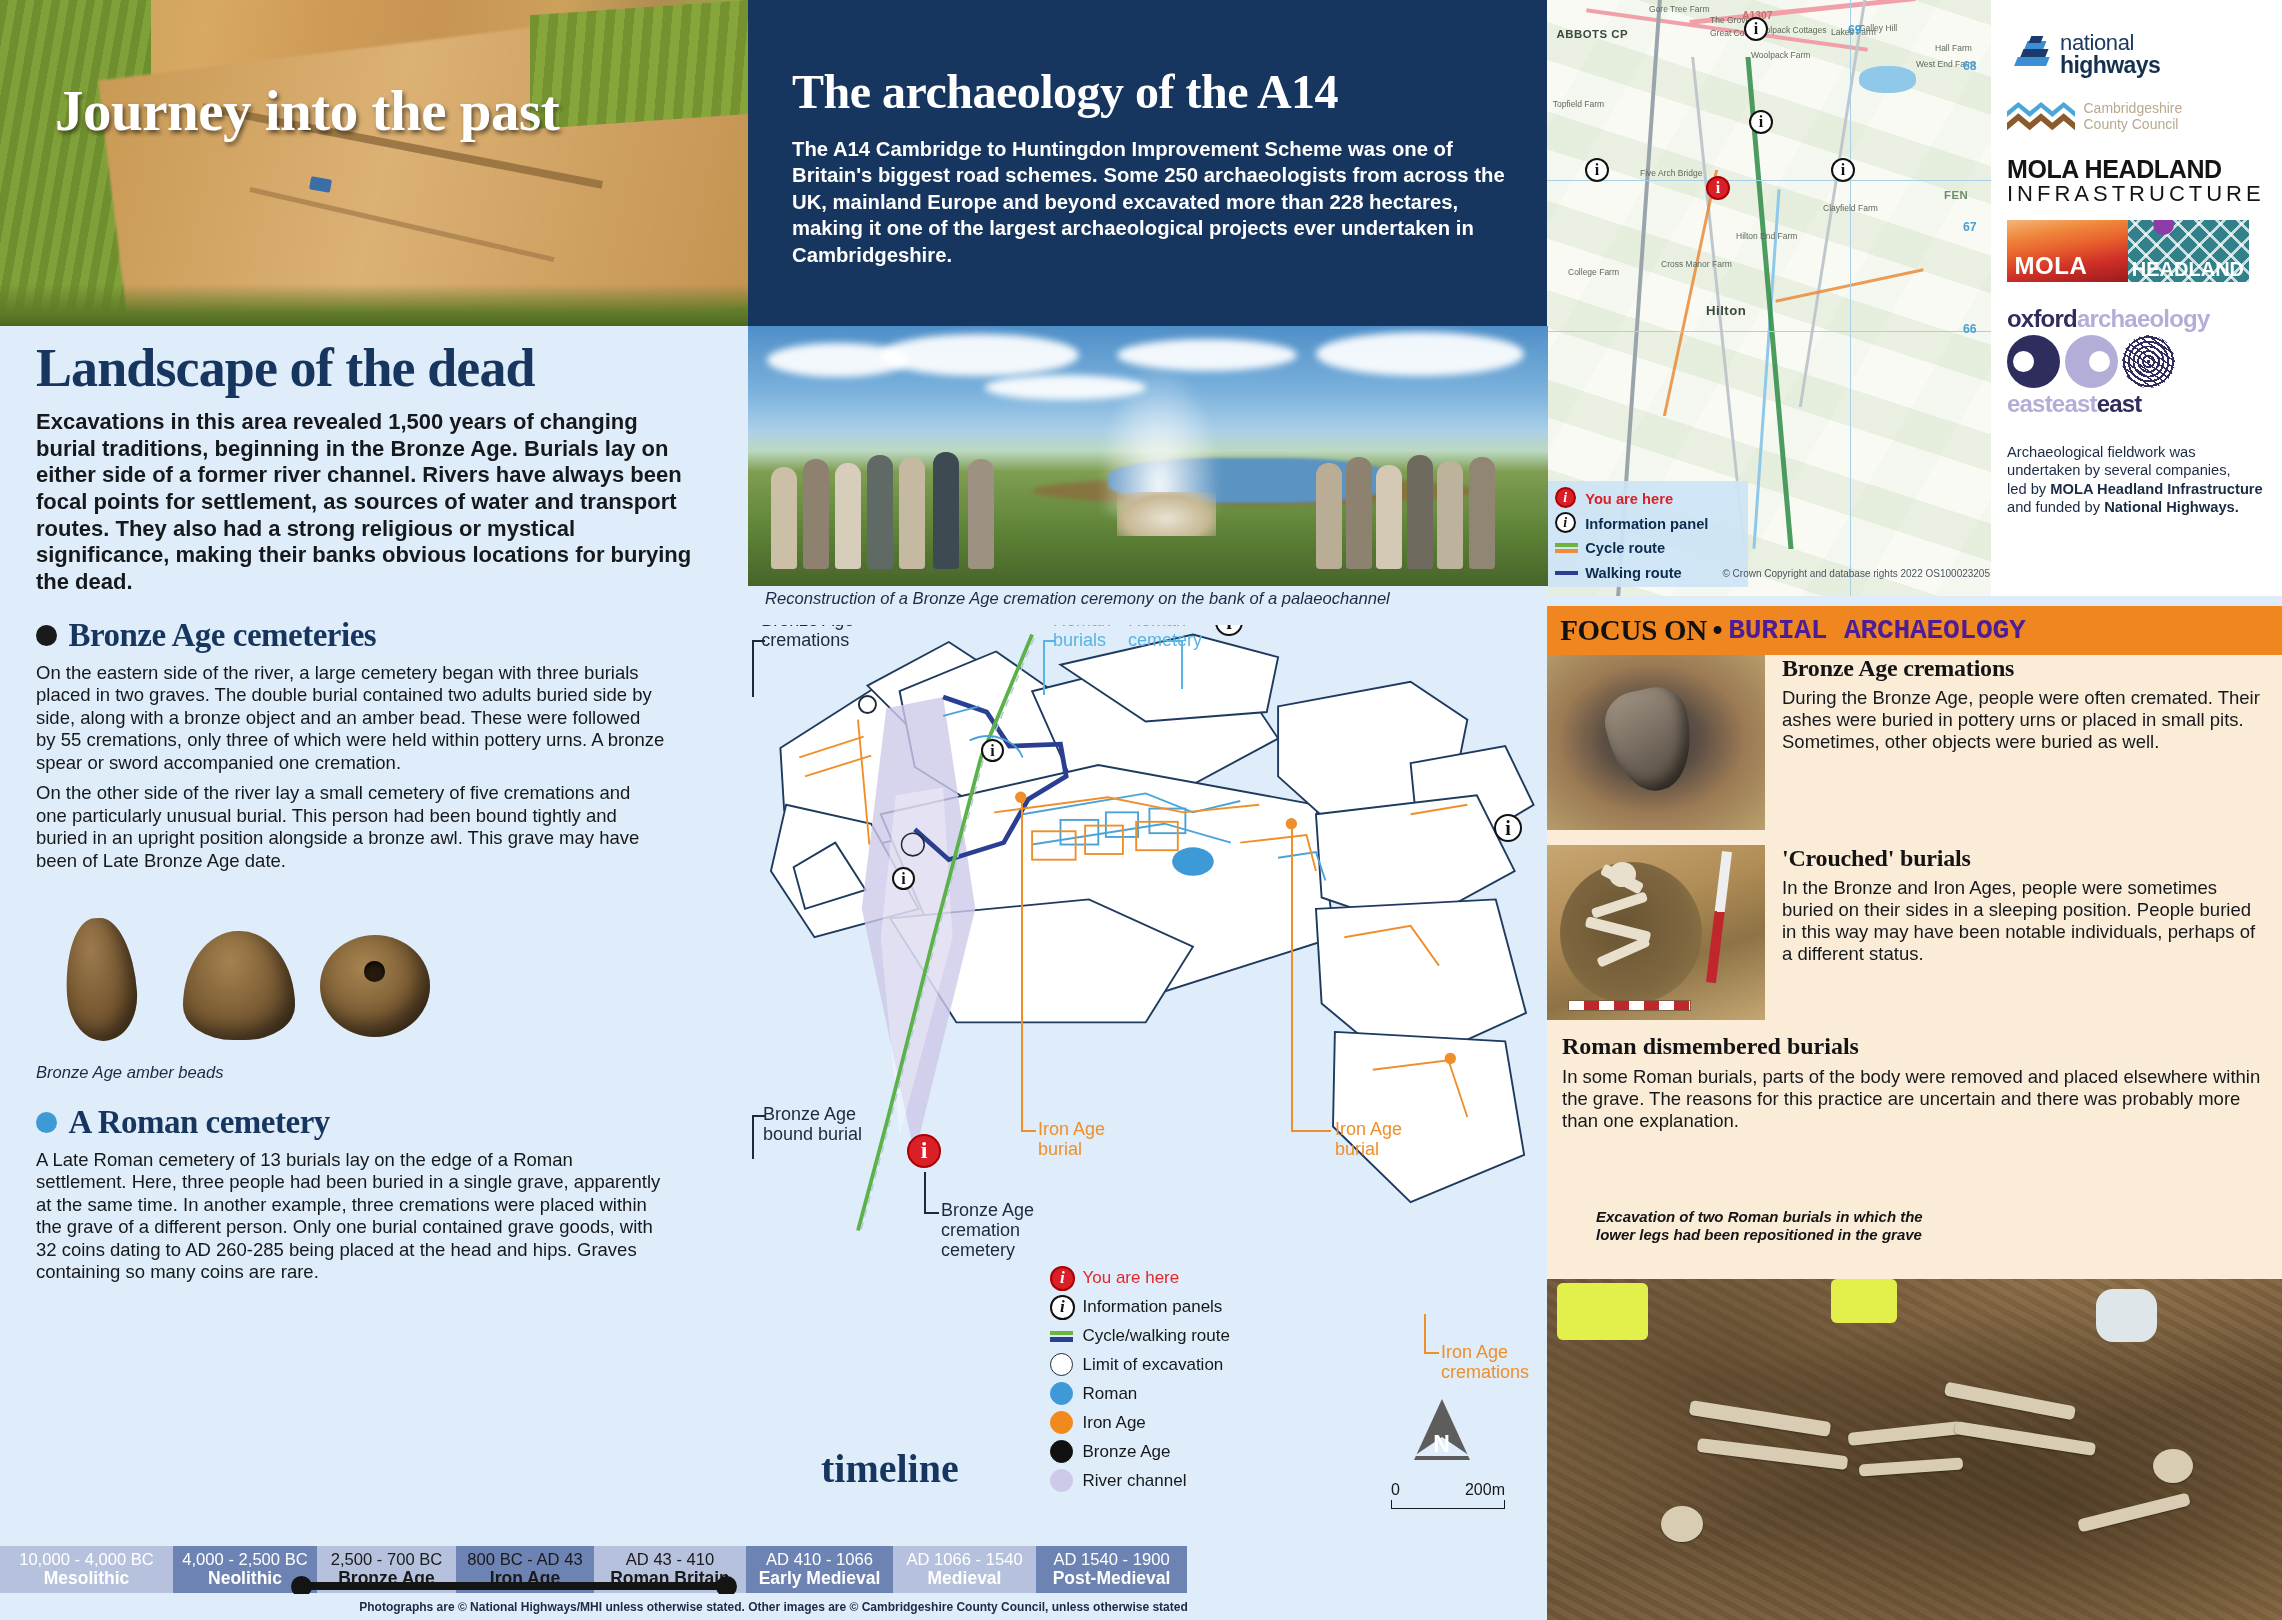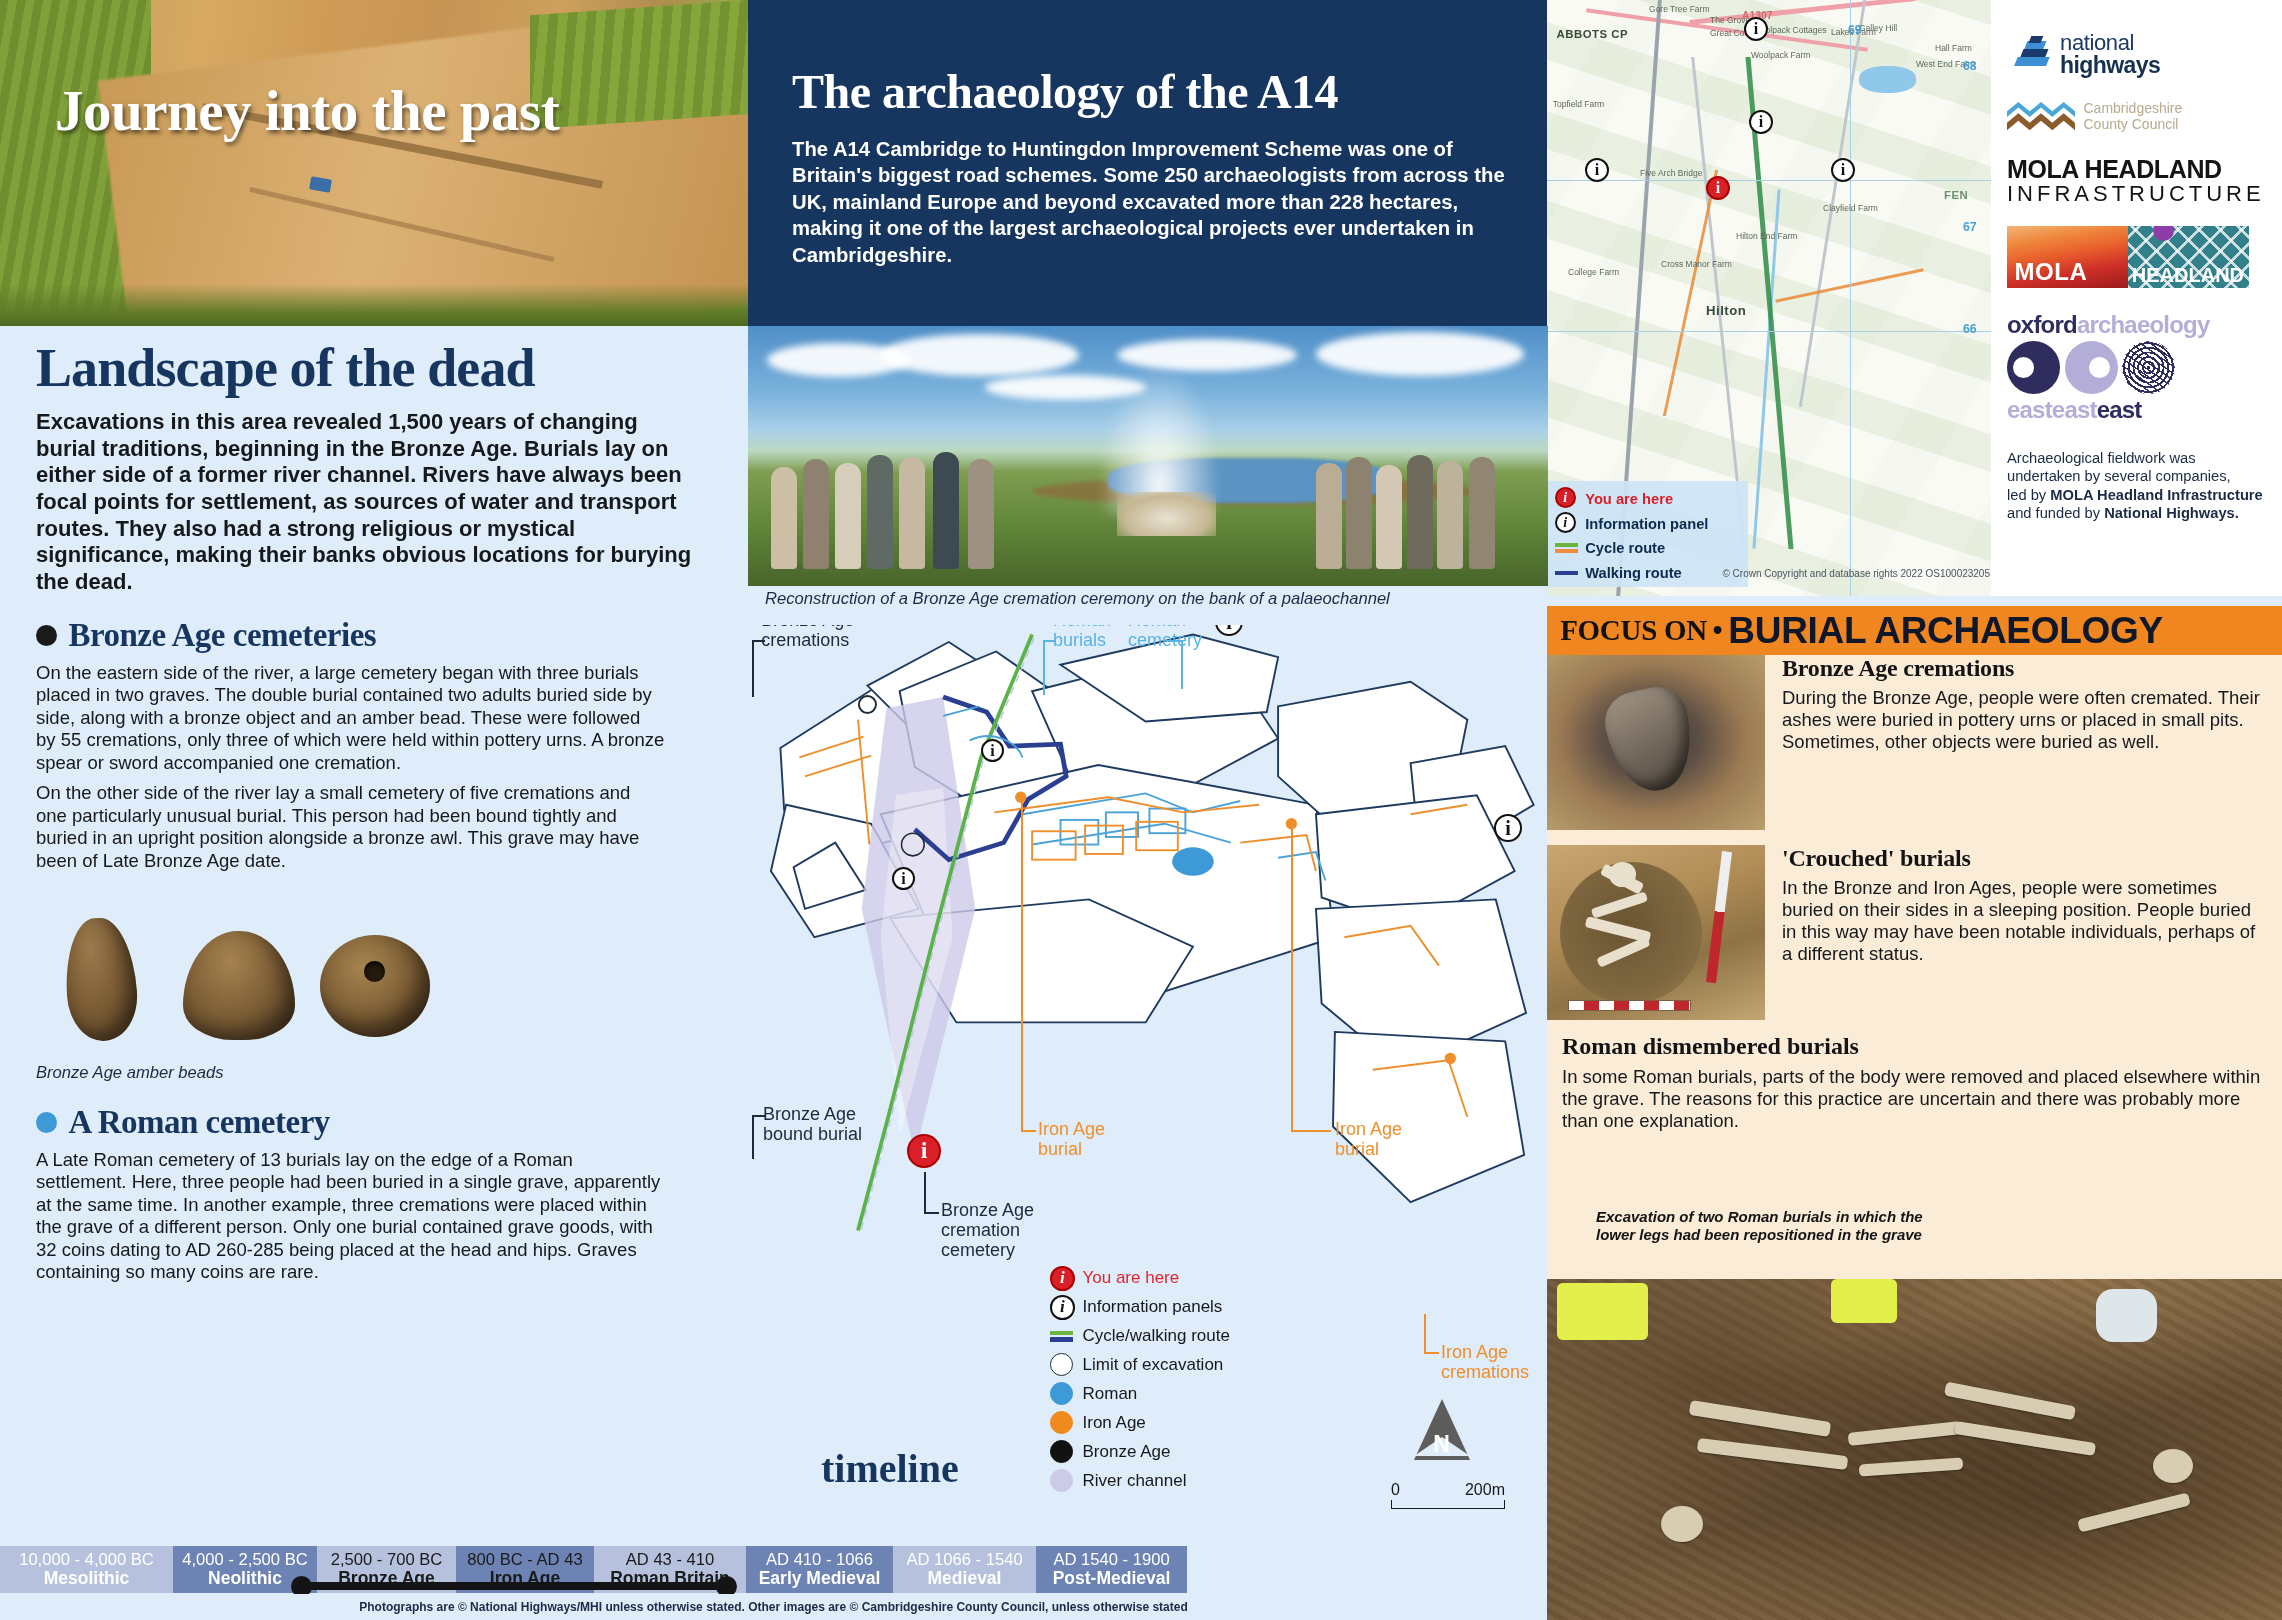--- a/index.html
+++ b/index.html
@@ -135,21 +135,21 @@
   .logo-nh .t2 { font-size:23px; color:#15314f; font-weight:bold; letter-spacing:-0.6px;}
 
   .logo-cc { display:flex; align-items:center; gap:8.5px; margin-top:23px;}
   .cc-mark { width:68px; height:34px; position:relative; overflow:hidden;}
   .cc-mark svg { display:block; }
   .logo-cc .txt { line-height:1.12; color:#b9a98e; font-size:14px; }
 
   .logo-mh { margin-top:21px; }
   .logo-mh .l1 { font-size:25px; font-weight:bold; color:#141414; letter-spacing:-0.4px; }
   .logo-mh .l2 { font-size:22px; color:#141414; letter-spacing:4px; margin-top:-2.8px;}
-  .mh-blocks { display:flex; margin-top:19px; }
+  .mh-blocks { display:flex; margin-top:13px; }
   .mh-mola { width:121px;height:62px; position:relative; overflow:hidden;
     background:linear-gradient(170deg,#f5b67c 0%,#ef8a3e 22%,#e8602c 45%,#cf2f27 70%,#9b1b1e 100%); }
   .mh-mola span { position:absolute; left:7.6px; bottom:1.9px; color:#fff; font-weight:bold; font-size:24px; letter-spacing:0.5px;}
   .mh-head { width:121px;height:62px; position:relative; overflow:hidden; background:#31808a; }
   .mh-head .grid { position:absolute; inset:0;
     background:
       repeating-linear-gradient(45deg, rgba(255,255,255,.75) 0 2.8px, transparent 2.8px 15px),
       repeating-linear-gradient(-45deg, rgba(255,255,255,.75) 0 2.8px, transparent 2.8px 15px);}
   .mh-head .dot { position:absolute; left:24.6px; top:-6.6px; width:21px;height:21px;border-radius:50%;background:#8e3ca8;}
   .mh-head span { position:absolute; left:3.8px; bottom:0.9px; color:#fff; font-weight:bold; font-size:20px;}
@@ -263,21 +263,21 @@
     font-family:"Liberation Serif", serif; font-weight:bold; font-size:40px; color:#16355f;
   }
 
   
   #focusbar {
     left:1547px; top:606px; width:735px; height:49px;
     background:#f0861f; display:flex; align-items:center; padding-left:13.2px;
   }
   #focusbar .a { font-family:"Liberation Serif", serif; font-weight:bold; font-size:29px; color:#111; letter-spacing:-0.3px;}
   #focusbar .sep { font-size:29px; color:#111; margin:0 5.7px; }
-  #focusbar .b { font-family:Liberation Sans, sans-serif; font-weight:bold; font-size:37px; color:#0f172a; letter-spacing:-0.3px;}
+  #focusbar .b { font-family:Liberation Mono, monospace; font-weight:bold; font-size:28px; color:#4c1d95; letter-spacing:-0.3px;}
 
   #focusbody { left:1547px; top:655px; width:735px; height:625px; background:#fbecd8; }
   .fitem { display:flex; gap:17px; }
   .fthumb { width:218px; height:175px; flex:0 0 218px; overflow:hidden; position:relative; }
   .fthumb.urn { background: radial-gradient(ellipse at 48% 48%, #3c3836 0%, #5d4f44 30%, #9b7a54 58%, #b9a06c 100%); }
   .fthumb.urn::after { content:""; position:absolute; left:62px; top:34px; width:83px; height:102px;
     background: linear-gradient(160deg,#a29585,#6e6358 60%,#4e463c);
     border-radius:38% 38% 48% 48% / 30% 30% 70% 70%; transform:rotate(-12deg);
     box-shadow: inset -5.7px -7.6px 13.2px rgba(0,0,0,.5);}
   .fthumb.skel { background: linear-gradient(160deg,#c9a772 0%,#b08c56 38%,#8e7345 65%,#c3a673 100%); }

